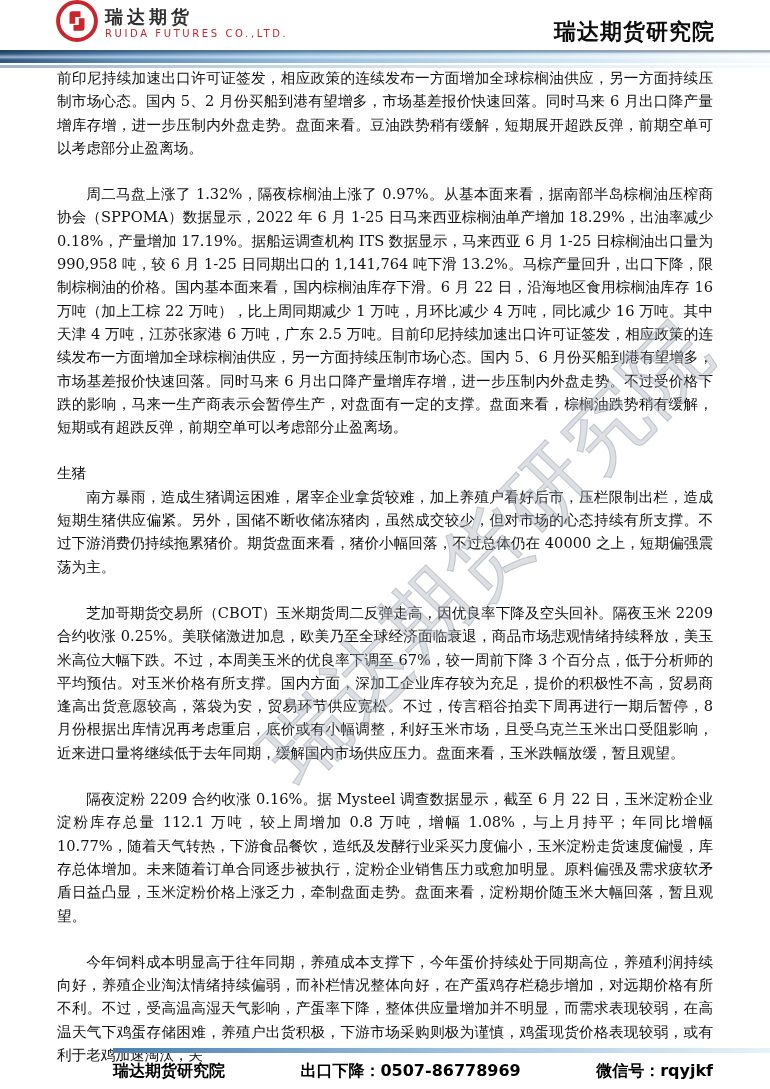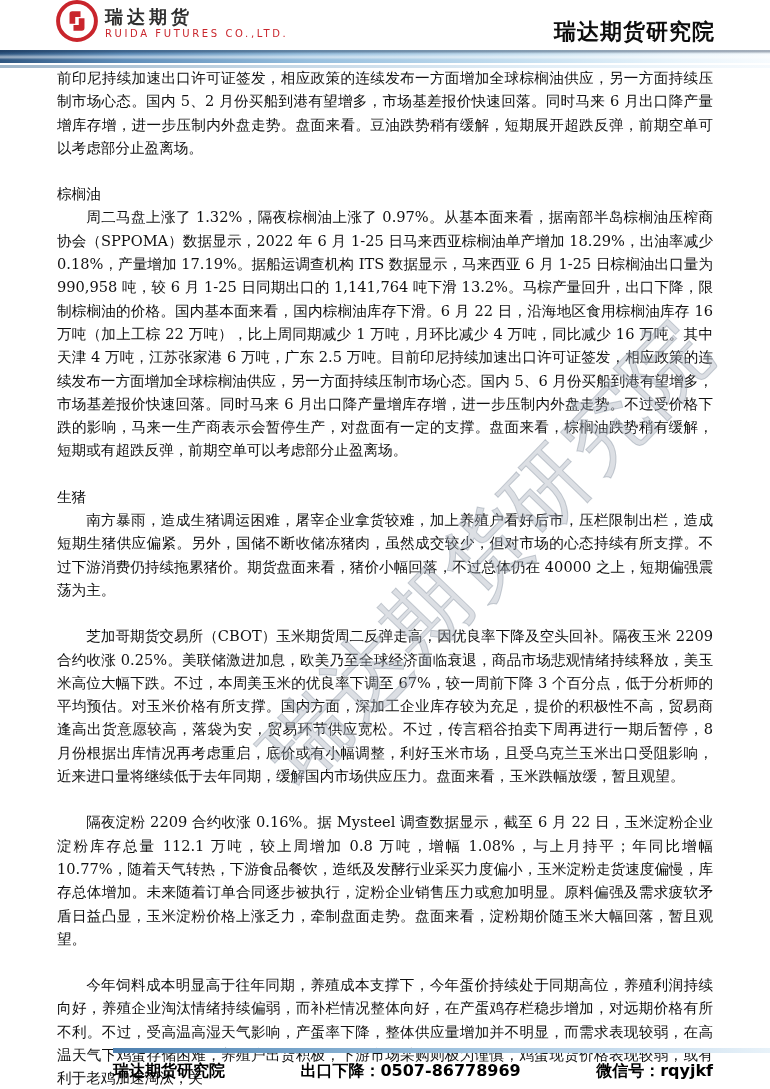--- a/index.html
+++ b/index.html
@@ -77,21 +77,20 @@
     <div class="bar-main"></div>
     <div class="bar-sub"></div>
   </div>
 
   <div class="watermark">瑞达期货研究院</div>
 
   <main class="content">
     <p class="para no-indent">前印尼持续加速出口许可证签发，相应政策的连续发布一方面增加全球棕榈油供应，另一方面持续压制市场心态。国内 5、2 月份买船到港有望增多，市场基差报价快速回落。同时马来 6 月出口降产量增库存增，进一步压制内外盘走势。盘面来看。豆油跌势稍有缓解，短期展开超跌反弹，前期空单可以考虑部分止盈离场。</p>
 
     <section class="section">
-      <h3 class="sec-title">棕榈油</h3>
       <p class="para">周二马盘上涨了 1.32%，隔夜棕榈油上涨了 0.97%。从基本面来看，据南部半岛棕榈油压榨商协会（SPPOMA）数据显示，2022 年 6 月 1-25 日马来西亚棕榈油单产增加 18.29%，出油率减少 0.18%，产量增加 17.19%。据船运调查机构 ITS 数据显示，马来西亚 6 月 1-25 日棕榈油出口量为 990,958 吨，较 6 月 1-25 日同期出口的 1,141,764 吨下滑 13.2%。马棕产量回升，出口下降，限制棕榈油的价格。国内基本面来看，国内棕榈油库存下滑。6 月 22 日，沿海地区食用棕榈油库存 16 万吨（加上工棕 22 万吨），比上周同期减少 1 万吨，月环比减少 4 万吨，同比减少 16 万吨。其中天津 4 万吨，江苏张家港 6 万吨，广东 2.5 万吨。目前印尼持续加速出口许可证签发，相应政策的连续发布一方面增加全球棕榈油供应，另一方面持续压制市场心态。国内 5、6 月份买船到港有望增多，市场基差报价快速回落。同时马来 6 月出口降产量增库存增，进一步压制内外盘走势。不过受价格下跌的影响，马来一生产商表示会暂停生产，对盘面有一定的支撑。盘面来看，棕榈油跌势稍有缓解，短期或有超跌反弹，前期空单可以考虑部分止盈离场。</p>
     </section>
 
     <section class="section">
       <h3 class="sec-title">生猪</h3>
       <p class="para">南方暴雨，造成生猪调运困难，屠宰企业拿货较难，加上养殖户看好后市，压栏限制出栏，造成短期生猪供应偏紧。另外，国储不断收储冻猪肉，虽然成交较少，但对市场的心态持续有所支撑。不过下游消费仍持续拖累猪价。期货盘面来看，猪价小幅回落，不过总体仍在 40000 之上，短期偏强震荡为主。</p>
     </section>
 
     <section class="section">
       <p class="para">芝加哥期货交易所（CBOT）玉米期货周二反弹走高，因优良率下降及空头回补。隔夜玉米 2209 合约收涨 0.25%。美联储激进加息，欧美乃至全球经济面临衰退，商品市场悲观情绪持续释放，美玉米高位大幅下跌。不过，本周美玉米的优良率下调至 67%，较一周前下降 3 个百分点，低于分析师的平均预估。对玉米价格有所支撑。国内方面，深加工企业库存较为充足，提价的积极性不高，贸易商逢高出货意愿较高，落袋为安，贸易环节供应宽松。不过，传言稻谷拍卖下周再进行一期后暂停，8 月份根据出库情况再考虑重启，底价或有小幅调整，利好玉米市场，且受乌克兰玉米出口受阻影响，近来进口量将继续低于去年同期，缓解国内市场供应压力。盘面来看，玉米跌幅放缓，暂且观望。</p>

